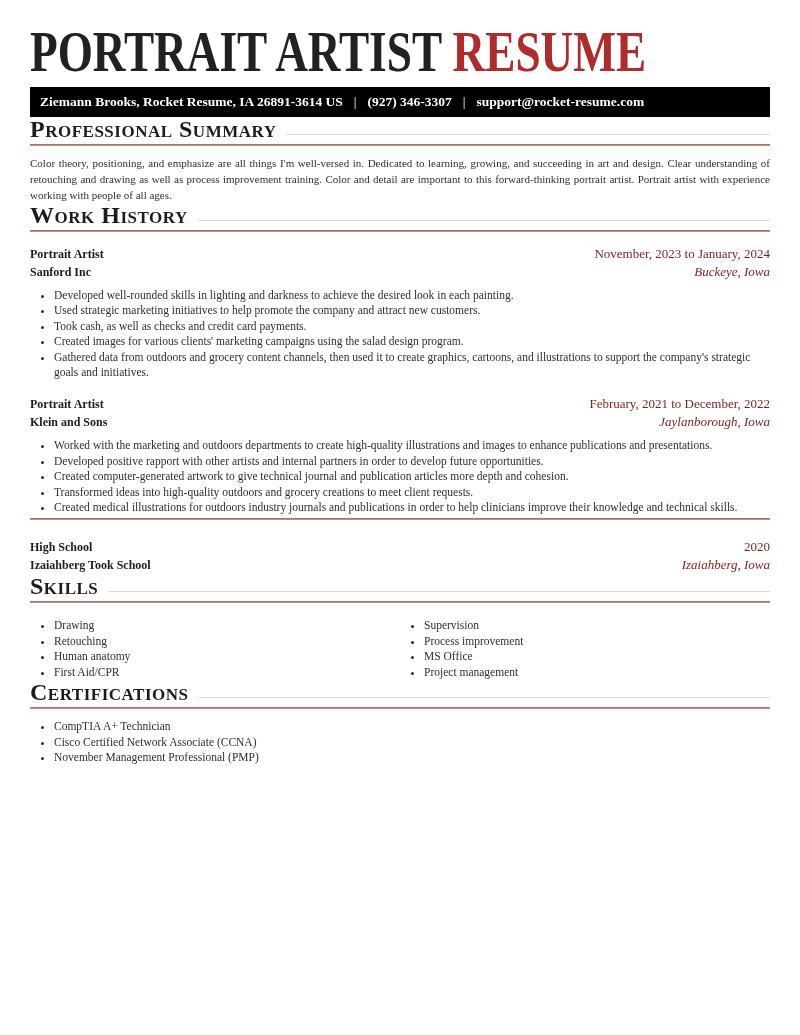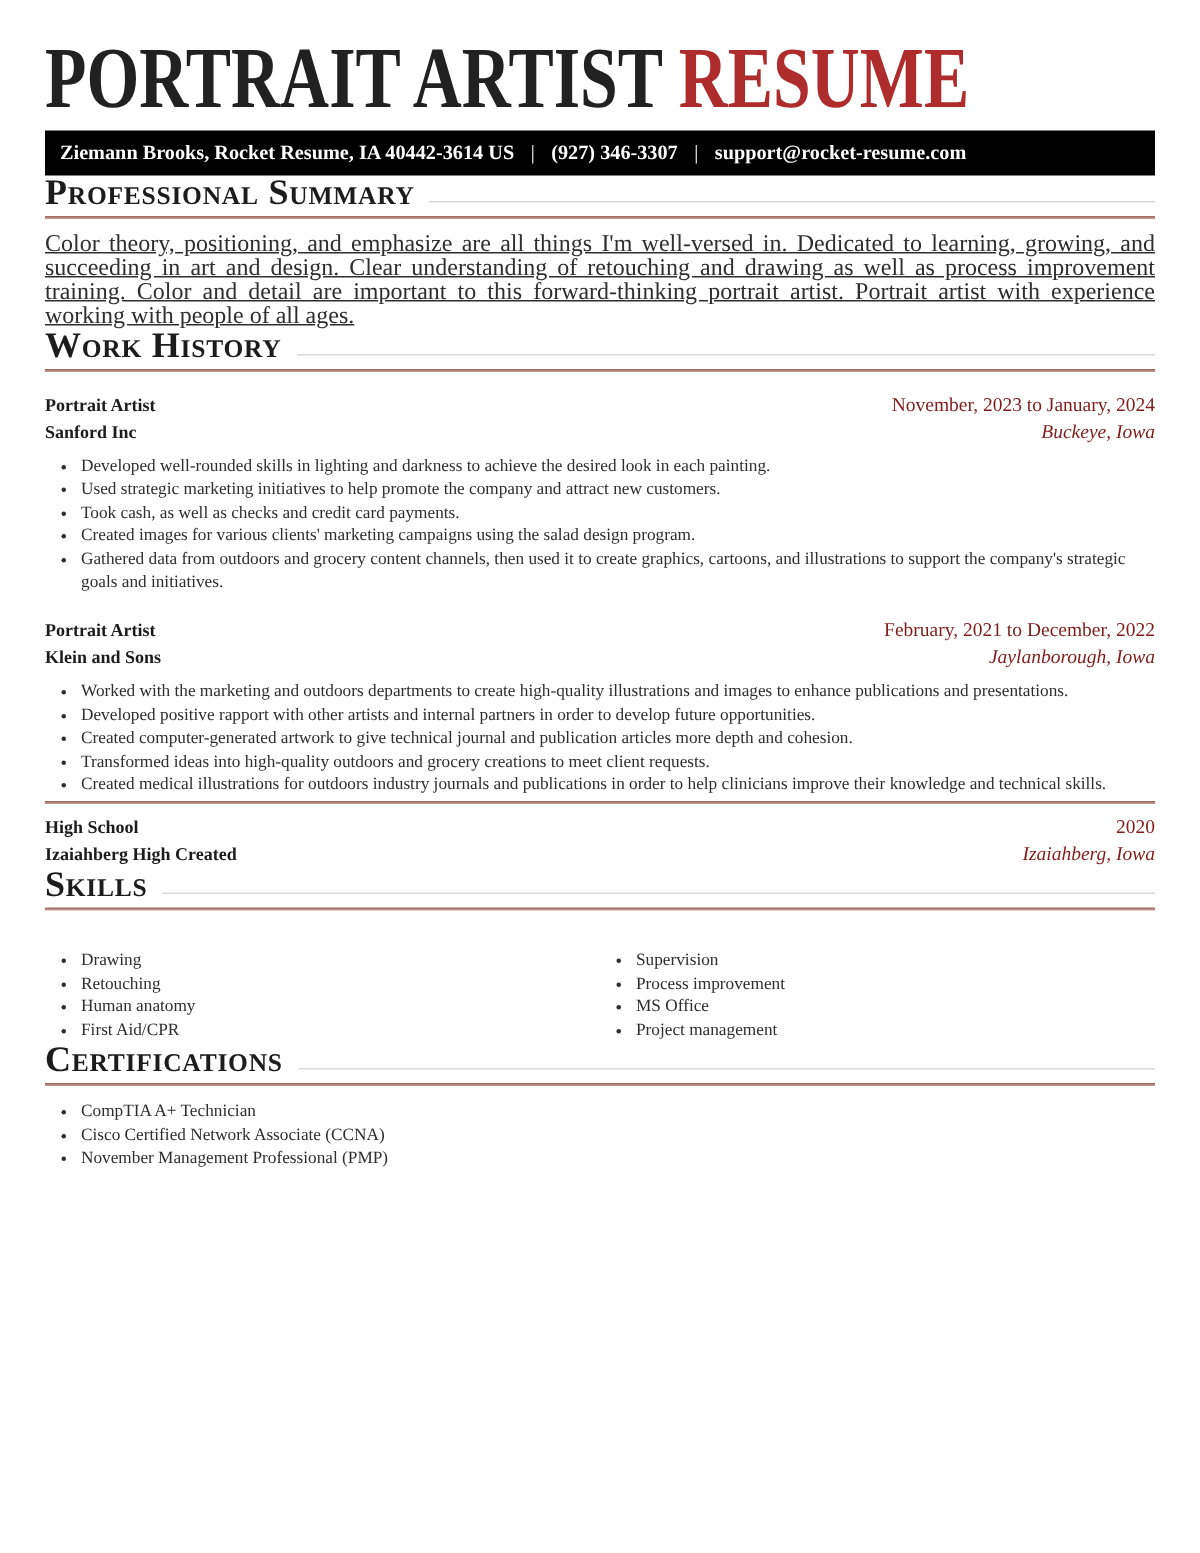--- a/index.html
+++ b/index.html
@@ -38,53 +38,53 @@
   }
   .rule {
     height:2px; margin-top:3px;
     background:linear-gradient(to bottom, #9a655f, #c89f99);
   }
   .mt-ps   { margin-top:25px; }
   .mt-sect { margin-top:16px; }
 
   
   .summary-text {
-    margin:9px 0 0 0; font-size:16px; line-height:16px;
-    text-align:justify; color:#2e2e2e;text-decoration:underline;
+    margin:9px 0 0 0; font-size:11px; line-height:16px;
+    text-align:justify; color:#2e2e2e;
   }
   ul.bullets { margin:7px 0 0 0; padding:0 0 0 23px; }
   ul.bullets li {
     font-size:11.5px; line-height:15.4px; color:#2e2e2e;
     padding-left:1px;
   }
   ul.bullets li::marker { font-size:9px; }
 
   
   .entry { margin-top:13px; }
   .entry-row {
     display:flex; justify-content:space-between; align-items:baseline;
     line-height:17px;
   }
   .entry-left  { font-size:12px; font-weight:bold; color:#1c1c1c; }
   .entry-right { font-size:13px; color:#7f1d1d; }
   .italic { font-style:italic; }
 
   
   .skills-cols { display:flex; margin-top:4px; }
-  .skills-cols ul.bullets { width:370px; box-sizing:border-box; margin-top:22px; }
+  .skills-cols ul.bullets { width:370px; box-sizing:border-box; margin-top:11px; }
 </style>
 </head>
 <body>
 
 <div class="page">
 
   <h1 class="title"><span>PORTRAIT ARTIST</span><span> </span><span class="accent">RESUME</span></h1>
 
   <div class="contact-bar">
-    <span>Ziemann Brooks, Rocket Resume, IA 40442-3614 US</span><span class="sep">|</span><span>(927) 346-3307</span><span class="sep">|</span><span>support@rocket-resume.com</span>
+    <span>Ziemann Brooks, Rocket Resume, IA 26891-3614 US</span><span class="sep">|</span><span>(927) 346-3307</span><span class="sep">|</span><span>support@rocket-resume.com</span>
   </div>
 
   <section>
     <h2 class="section-heading mt-ps">
         <span>Professional Summary</span>
         <span class="h-line"></span>
       </h2>
     <div class="rule"></div>
     <p class="summary-text">Color theory, positioning, and emphasize are all things I'm well-versed in. Dedicated to learning, growing, and succeeding in art and design. Clear understanding of retouching and drawing as well as process improvement training. Color and detail are important to this forward-thinking portrait artist. Portrait artist with experience working with people of all ages.</p>
   </section>
@@ -129,27 +129,27 @@
           <li>Created computer-generated artwork to give technical journal and publication articles more depth and cohesion.</li>
           <li>Transformed ideas into high-quality outdoors and grocery creations to meet client requests.</li>
           <li>Created medical illustrations for outdoors industry journals and publications in order to help clinicians improve their knowledge and technical skills.</li>
         </ul>
     </div>
   </section>
 
   <section>
     <div class="rule"></div>
 
-    <div class="entry" style="margin-top:6px;">
+    <div class="entry" style="margin-top:18px;">
       <div class="entry-row">
         <span class="entry-left">High School</span>
         <span class="entry-right">2020</span>
       </div>
       <div class="entry-row">
-        <span class="entry-left">Izaiahberg High Created</span>
+        <span class="entry-left">Izaiahberg Took School</span>
         <span class="entry-right italic">Izaiahberg, Iowa</span>
       </div>
     </div>
   </section>
 
   <section>
     <h2 class="section-heading mt-sect">
         <span>Skills</span>
         <span class="h-line"></span>
       </h2>

